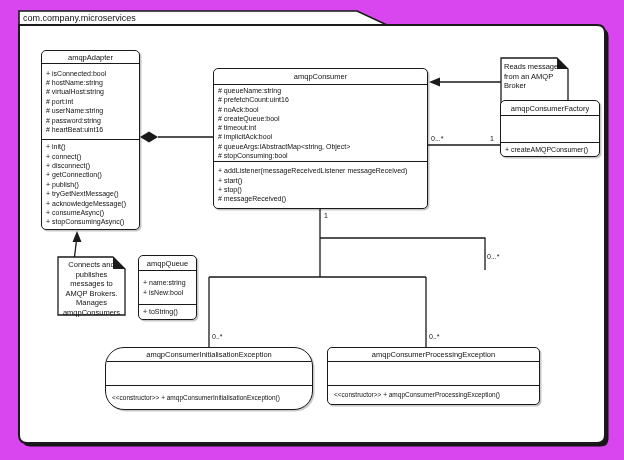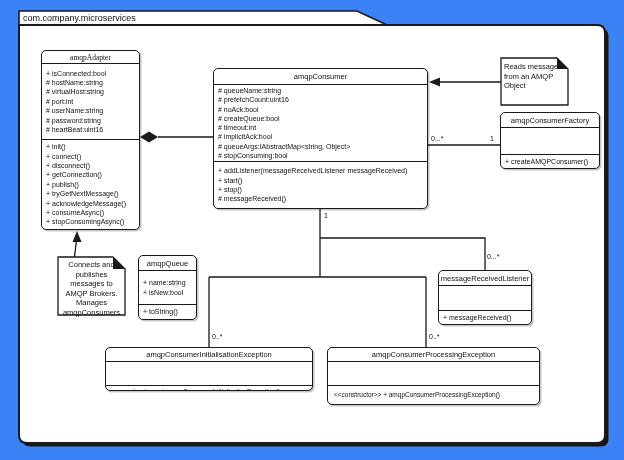--- a/index.html
+++ b/index.html
@@ -1,19 +1,19 @@
 <!DOCTYPE html>
 <html><head>
 <meta charset="utf-8">
 <title>UML Class Diagram — com.company.microservices</title>
 <style>
   html, body { margin:0; padding:0; background:#4b7350; }
   #canvas {
     position:relative; width:624px; height:460px;
-    background:#3b82f6; overflow:hidden;
+    background:#d946ef; overflow:hidden;
     font-family:"Liberation Sans", sans-serif; color:#111;
   }
   #wires { position:absolute; left:0; top:0; width:624px; height:460px; z-index:1; }
 
   .frame-title {
     position:absolute; z-index:3; left:23px; top:13px;
     font-size:9px; line-height:11px; white-space:nowrap;
   }
 
   .cls {
@@ -72,21 +72,21 @@
 
     <path d="M501,58 L557,58 L568,69 L568,105 L501,105 Z" fill="#ffffff" stroke="#1a1a1a" stroke-width="1.3"></path>
     <path d="M557,58 L557,69 L568,69 Z" fill="#1a1a1a"></path>
     <path d="M58,257 L113,257 L125,269 L125,315 L58,315 Z" fill="#ffffff" stroke="#1a1a1a" stroke-width="1.3"></path>
     <path d="M113,257 L113,269 L125,269 Z" fill="#1a1a1a"></path>
   </svg>
 
   <div class="frame-title">com.company.microservices</div>
 
   <div class="cls" style="left:41px; top:50px; width:99px; height:180px;">
-    <div class="cls-title" style="height:13px;font-family:Liberation Serif, serif;">amqpAdapter</div>
+    <div class="cls-title" style="height:13px;">amqpAdapter</div>
     <div class="cls-attrs" style="height:76px;">
       <div class="cls-line">+ isConnected:bool</div>
       <div class="cls-line"># hostName:string</div>
       <div class="cls-line"># virtualHost:string</div>
       <div class="cls-line"># port:int</div>
       <div class="cls-line"># userName:string</div>
       <div class="cls-line"># password:string</div>
       <div class="cls-line"># heartBeat:uint16</div>
     </div>
     <div class="cls-methods">
@@ -115,64 +115,57 @@
       <div class="cls-line"># stopConsuming:bool</div>
     </div>
     <div class="cls-methods">
       <div class="cls-line">+ addListener(messageReceivedListener messageReceived)</div>
       <div class="cls-line">+ start()</div>
       <div class="cls-line">+ stop()</div>
       <div class="cls-line"># messageReceived()</div>
     </div>
   </div>
 
-  <div class="cls" style="left:500px; top:112px; width:100px; height:57px;">
+  <div class="cls" style="left:500px; top:100px; width:100px; height:57px;">
     <div class="cls-title" style="height:15px;">amqpConsumerFactory</div>
     <div class="cls-attrs" style="height:27px;"></div>
     <div class="cls-methods">
       <div class="cls-line">+ createAMQPConsumer()</div>
     </div>
   </div>
 
   <div class="cls" style="left:138px; top:255px; width:59px; height:65px;">
     <div class="cls-title" style="height:15px;">amqpQueue</div>
     <div class="cls-attrs" style="height:34px;">
       <div class="cls-line">+ name:string</div>
       <div class="cls-line">+ isNew:bool</div>
     </div>
     <div class="cls-methods">
       <div class="cls-line">+ toString()</div>
     </div>
   </div>
 
-  <div class="cls" style="left:438px; top:270px; width:94px; height:55px;">
-    <div class="cls-title" style="height:15px;">messageReceivedListener</div>
-    <div class="cls-attrs" style="height:25px;"></div>
-    <div class="cls-methods">
-      <div class="cls-line">+ messageReceived()</div>
-    </div>
-  </div>
 
-  <div class="cls" style="left:105px; top:347px; width:208px; height:44px;">
+  <div class="cls" style="left:105px; top:347px; width:208px; height:63px;border-radius:19px;">
     <div class="cls-title" style="height:14px;">amqpConsumerInitialisationException</div>
     <div class="cls-attrs" style="height:24px;"></div>
     <div class="cls-methods">
       <div class="cls-line cls-line-sm">&lt;&lt;constructor&gt;&gt; + amqpConsumerInitialisationException()</div>
     </div>
   </div>
 
   <div class="cls" style="left:327px; top:347px; width:213px; height:58px;">
     <div class="cls-title" style="height:14px;">amqpConsumerProcessingException</div>
     <div class="cls-attrs" style="height:24px;"></div>
     <div class="cls-methods">
       <div class="cls-line cls-line-sm">&lt;&lt;constructor&gt;&gt; + amqpConsumerProcessingException()</div>
     </div>
   </div>
 
-  <div class="note-text" style="left:504px; top:62px; width:61px;">Reads messages from an AMQP Object</div>
+  <div class="note-text" style="left:504px; top:62px; width:61px;">Reads messages from an AMQP Broker</div>
   <div class="note-text" style="left:61px; top:260px; width:61px;text-align:center;">Connects and publishes messages to AMQP Brokers. Manages amqpConsumers</div>
 
   <div class="mult" style="left:431px; top:135px;">0...*</div>
   <div class="mult" style="left:490px; top:135px;">1</div>
   <div class="mult" style="left:324px; top:212px;">1</div>
   <div class="mult" style="left:487px; top:253px;">0...*</div>
   <div class="mult" style="left:212px; top:333px;">0..*</div>
   <div class="mult" style="left:429px; top:333px;">0..*</div>
 
 </div>

